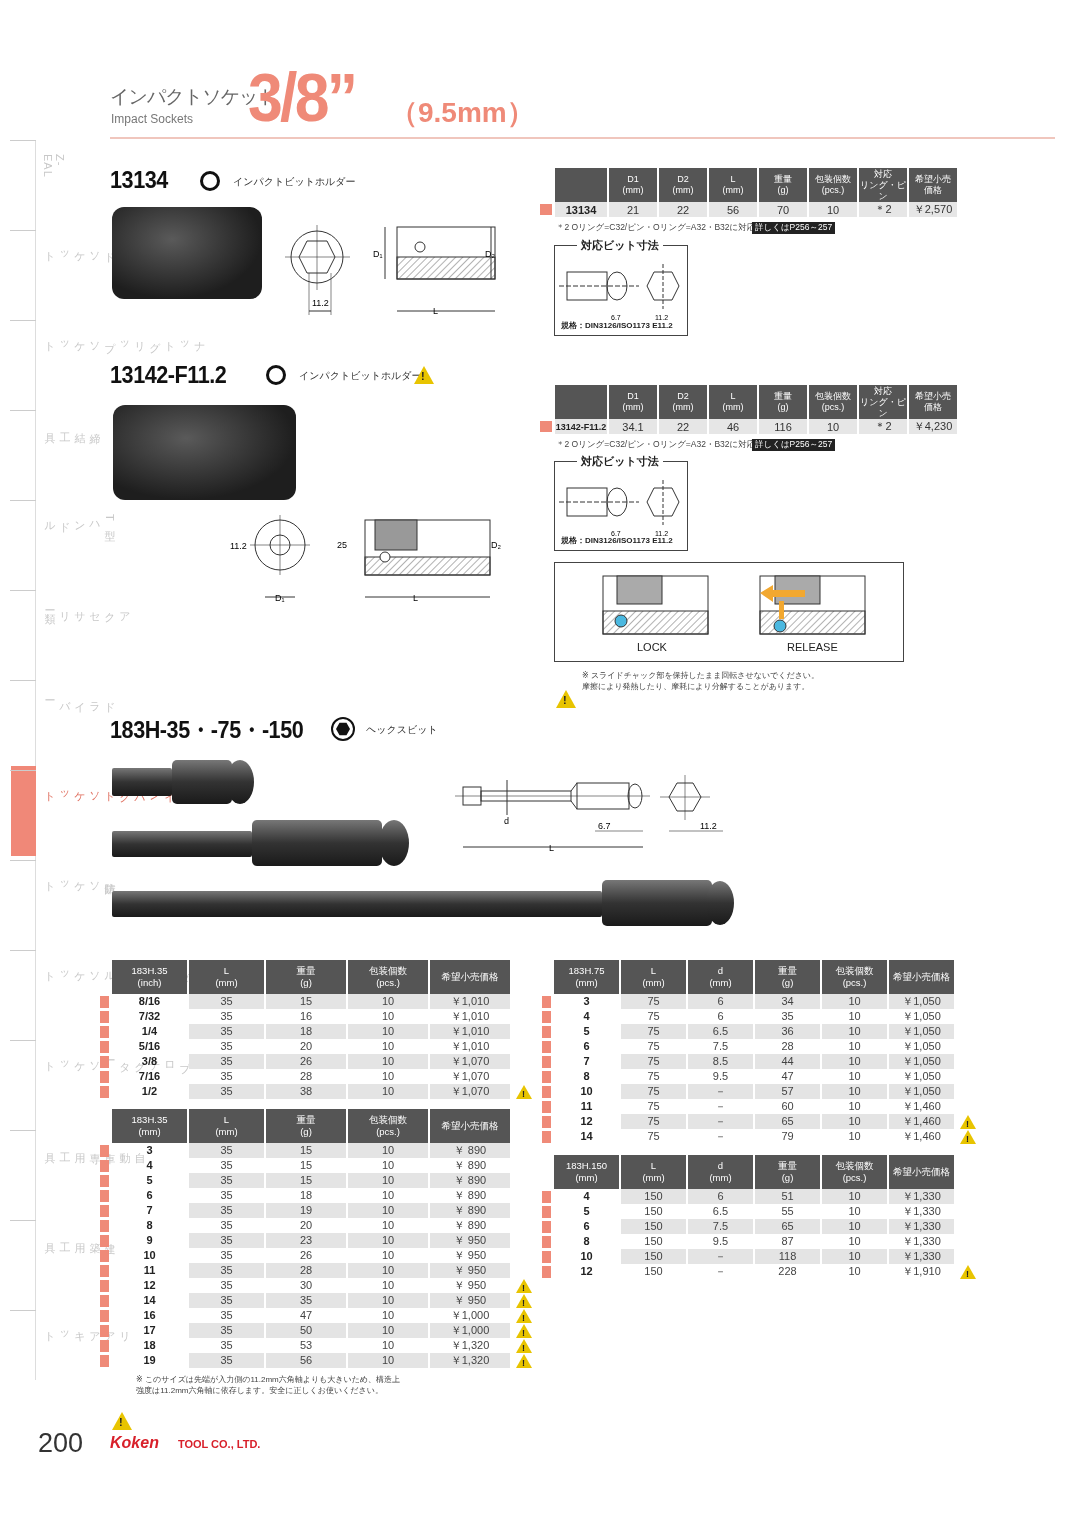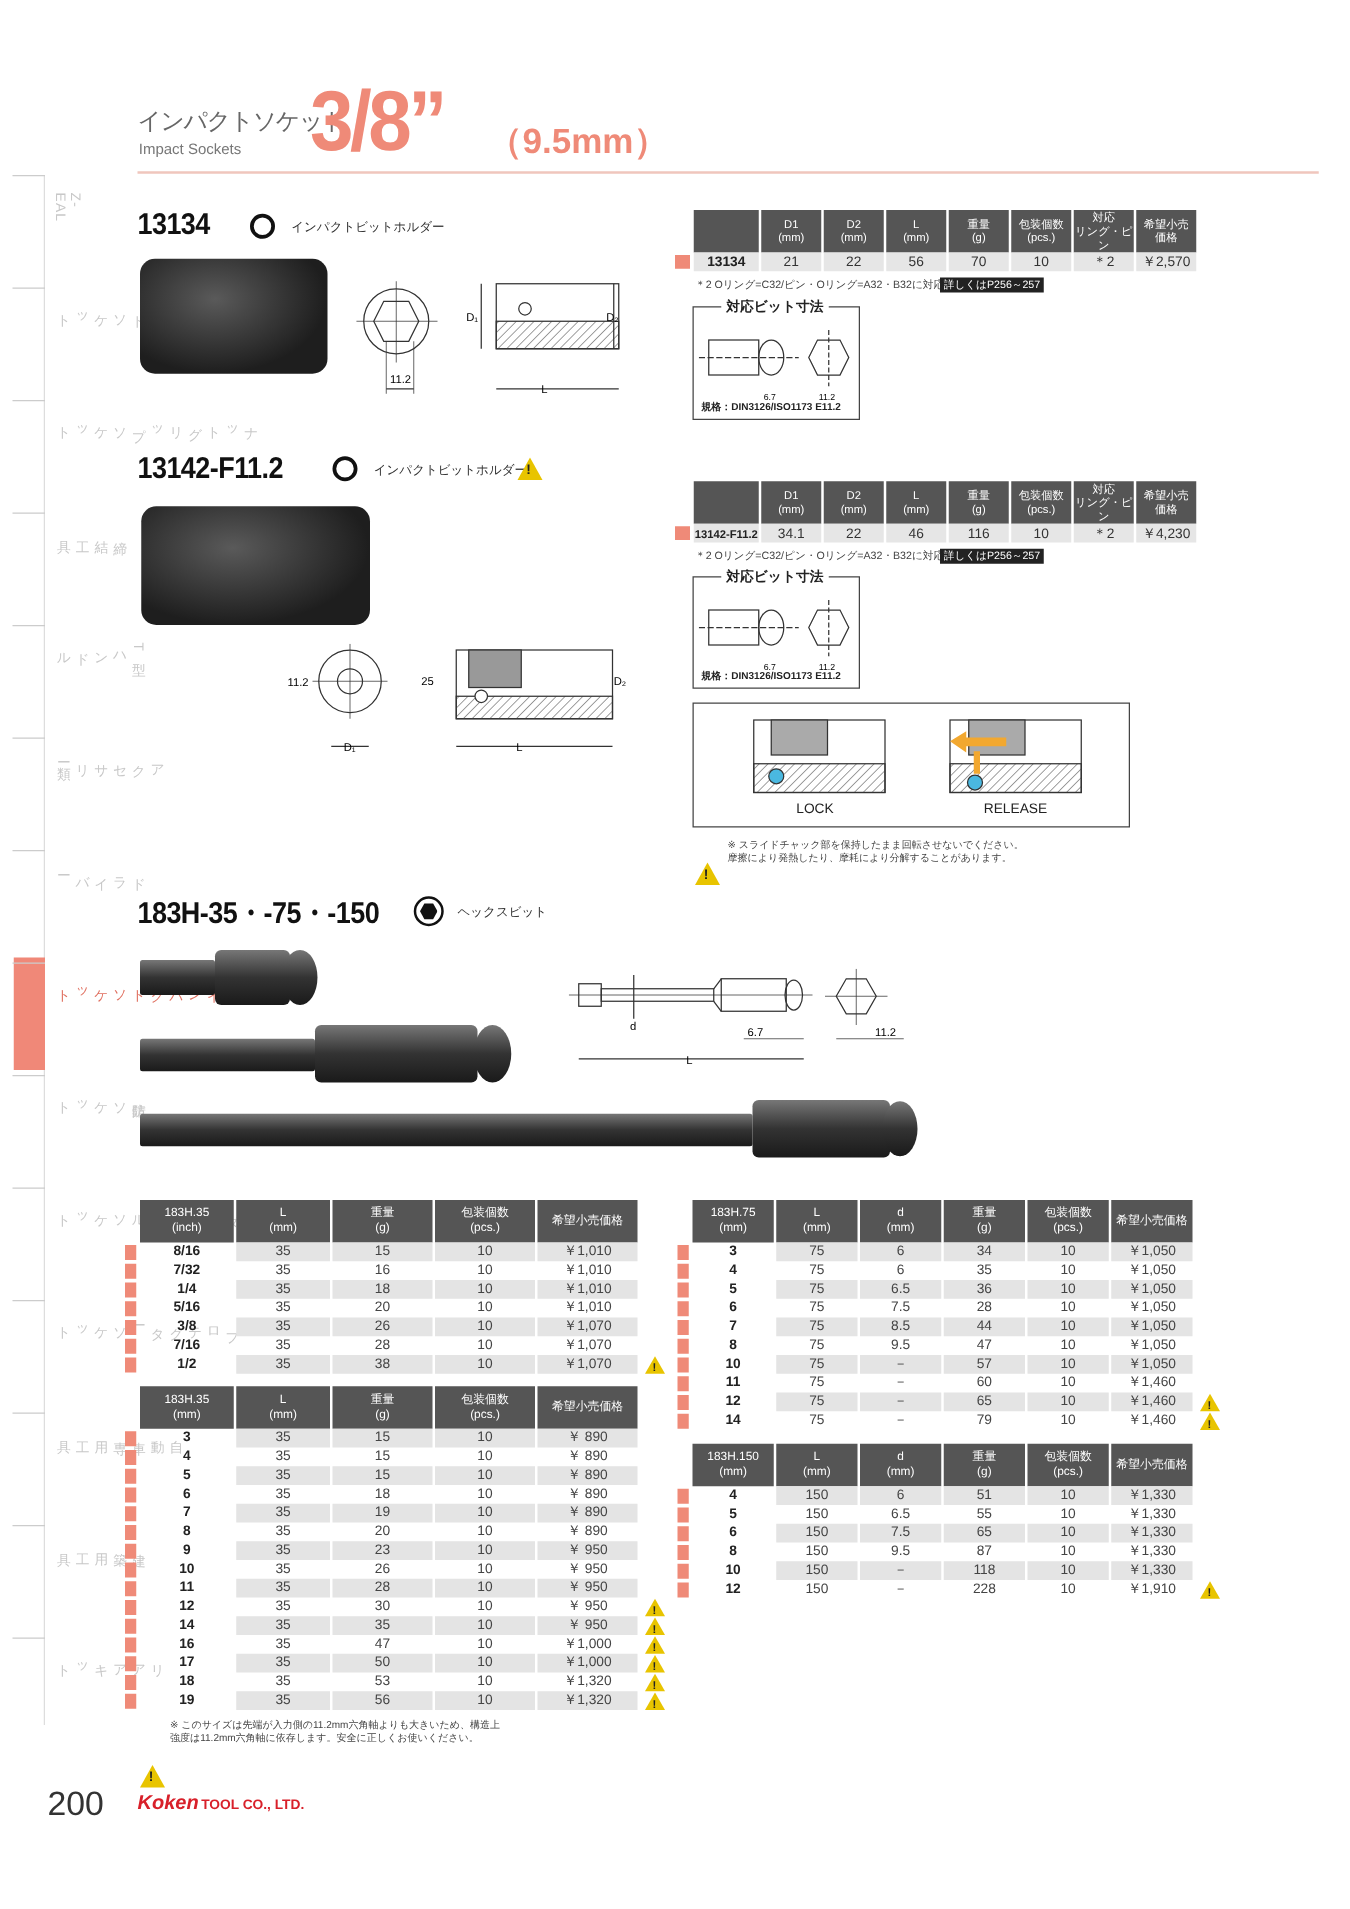--- a/index.html
+++ b/index.html
@@ -42,21 +42,21 @@
 .bitbox-std{position:absolute;left:6px;bottom:4px;font-size:8px;font-weight:bold}
 
 .dt th{background:#555;color:#fff;font-size:9.5px;font-weight:normal;height:34px;line-height:12px;text-align:center}
 .dt td{font-size:11px;text-align:center;height:15px;color:#444;line-height:15px}
 .dt tr:nth-child(odd) td{background:#e4e4e4}
 .dt td.sz{background:transparent!important;font-weight:bold;color:#222}
 .dt td.wr{background:transparent!important;width:20px}
 .dtwrap{display:flex;align-items:flex-end}
 .footer-num{left:38px;top:1428px;font-size:27px;color:#333}
 .footer-logo{left:110px;top:1434px;font-size:16px;font-weight:bold;font-style:italic;color:#d8202a}
-.footer-logo span{font-size:11px;font-style:normal;margin-left:2px}
+.footer-logo span{font-size:11px;font-style:normal;margin-left:19px}
 svg{display:block}
 </style>
 </head>
 <body>
 
 <div class="abs hdr-jp">インパクトソケット</div>
 <div class="abs hdr-en">Impact Sockets</div>
 <div class="abs hdr-big">3/8”</div>
 <div class="abs hdr-mm">（9.5mm）</div>
 <div class="abs hdr-line"></div>

